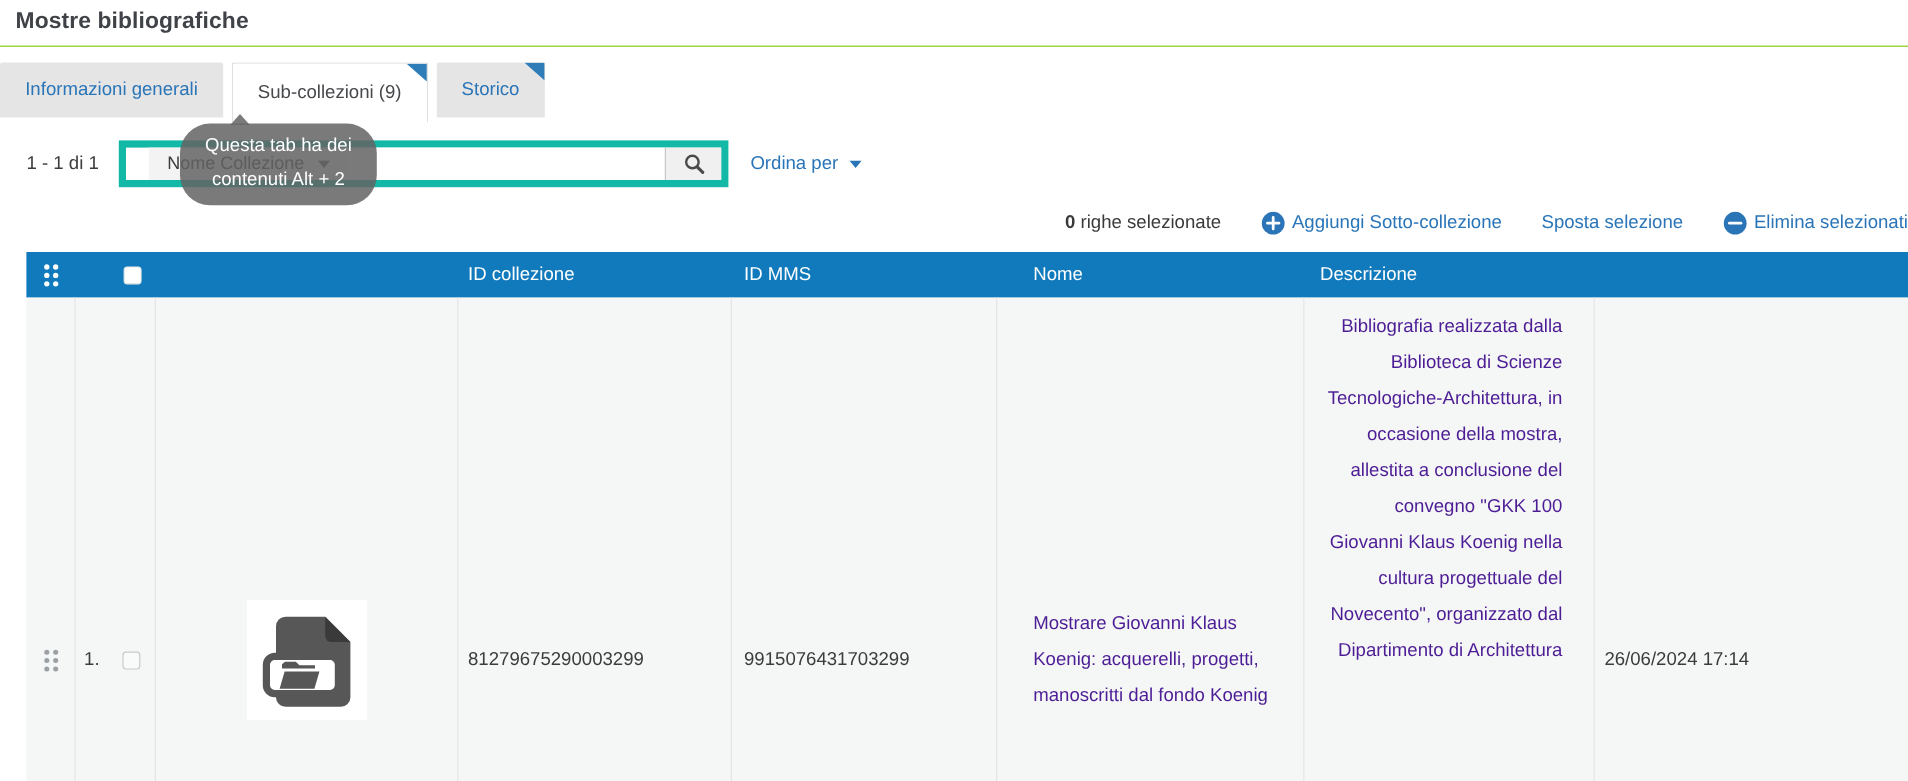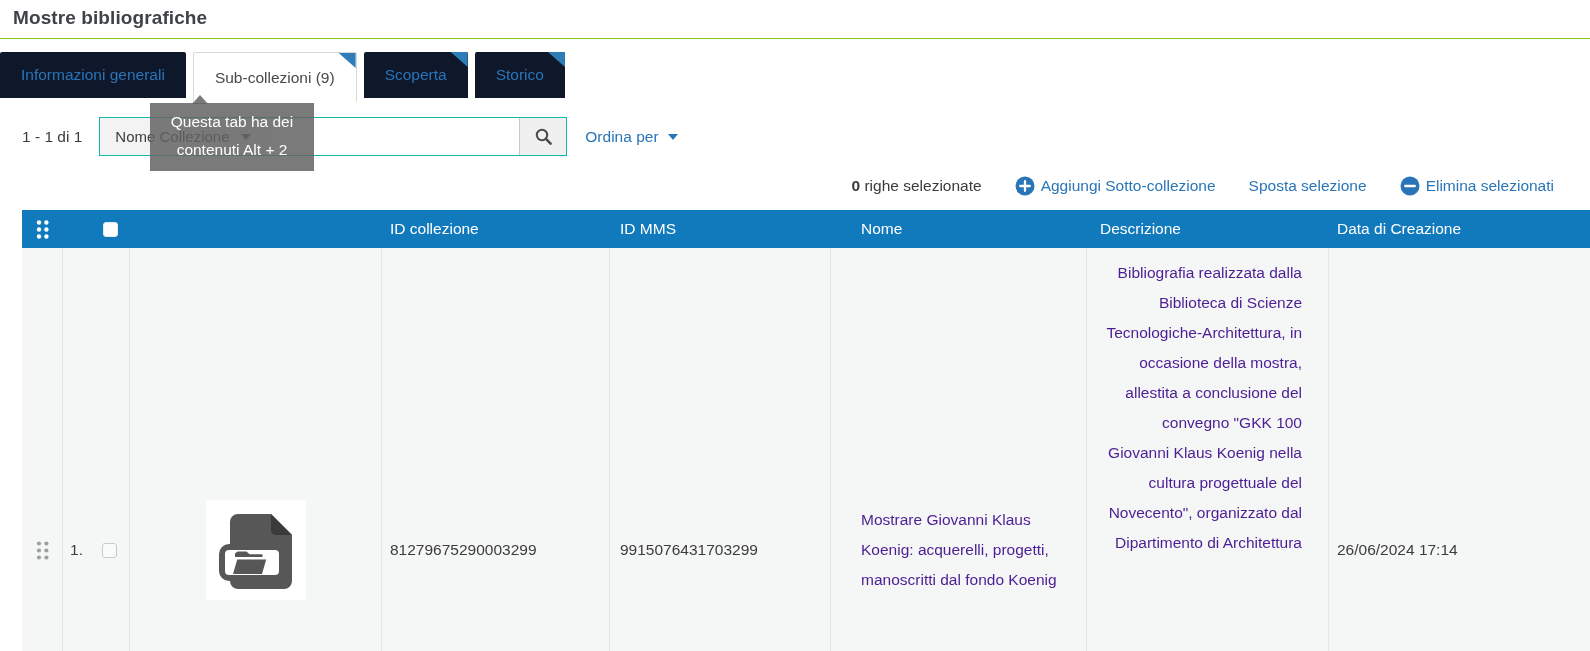--- a/index.html
+++ b/index.html
@@ -29,21 +29,21 @@
     gap: 7px;
     margin-top: 13px;
     height: 46px;
     align-items: stretch;
   }
   .tab {
     position: relative;
     display: flex;
     align-items: center;
     padding: 0 21px;
-    background: #0f172a;
+    background: #e5e5e5;
     color: #2a75b8;
     font-size: 15.5px;
     cursor: pointer;
     border-radius: 2px 2px 0 0;
   }
   .tab.active {
     background: #ffffff;
     border: 1px solid #d9d9d9;
     border-bottom: none;
     color: #46484b;
@@ -62,20 +62,21 @@
     position: absolute;
     left: 150px; top: 103px;
     width: 164px;
     padding: 5px 8px 7px 8px;
     background: rgba(99,99,99,0.85);
     color: #ffffff;
     font-size: 15.5px;
     line-height: 28px;
     text-align: center;
     z-index: 20;
+    border-radius: 25px;
   }
   .tooltip-arrow {
     position: absolute;
     left: 192px; top: 95px;
     width: 0; height: 0;
     border-left: 8px solid transparent;
     border-right: 8px solid transparent;
     border-bottom: 9px solid rgba(99,99,99,0.85);
     z-index: 21;
   }
@@ -83,24 +84,25 @@
   
   .search-row {
     display: flex;
     align-items: center;
     margin: 19px 0 0 22px;
     height: 39px;
   }
   .result-count { font-size: 15.5px; color: #3c3c3c; margin-right: 17px; white-space: nowrap; }
   .search-widget {
     display: flex;
-    width: 468px;
+    width: 508px;
     height: 39px;
-    border: 1px solid #14b8a6;
+    border: 6px solid #14b8a6;
     background: #ffffff;
+    padding-left: 19px;
   }
   .search-index {
     display: flex;
     align-items: center;
     gap: 11px;
     padding: 0 15px;
     background: #f3f3f3;
     color: #3c3c3c;
     font-size: 15px;
     white-space: nowrap;
@@ -142,21 +144,20 @@
     white-space: nowrap;
   }
 
   
   .actions-row {
     display: flex;
     justify-content: flex-end;
     align-items: center;
     gap: 33px;
     margin-top: 20px;
-    padding-right: 36px;
     font-size: 15.5px;
   }
   .selected-info { color: #3a3a3a; }
   .selected-info b { font-weight: bold; }
   .action-link {
     display: flex;
     align-items: center;
     gap: 6px;
     color: #2a75b8;
     cursor: pointer;
@@ -224,24 +225,20 @@
 <div class="page-header">
   <div class="page-title">Mostre bibliografiche</div>
 </div>
 
 <div class="tab-bar">
   <div class="tab">
     <span>Informazioni generali</span>
   </div>
   <div class="tab active">
     <span>Sub-collezioni (9)</span>
-    <span class="tab-badge"></span>
-  </div>
-  <div class="tab">
-    <span>Scoperta</span>
     <span class="tab-badge"></span>
   </div>
   <div class="tab">
     <span>Storico</span>
     <span class="tab-badge"></span>
   </div>
 </div>
 
 <div class="tooltip-arrow"></div>
 <div class="tooltip">Questa tab ha dei contenuti Alt + 2</div>
@@ -305,21 +302,20 @@
     </div>
     <div class="th"></div>
     <div class="icon-center">
       <div class="checkbox header"></div>
     </div>
     <div class="th"></div>
     <div class="th c-idcol">ID collezione</div>
     <div class="th c-idmms">ID MMS</div>
     <div class="th c-nome">Nome</div>
     <div class="th c-desc">Descrizione</div>
-    <div class="th c-data">Data di Creazione</div>
   </div>
 
   <div class="tgrid trow">
     <div class="td c-handle bordered drag-handle">
       <svg width="17" height="23" viewBox="0 0 17 23">
         <circle cx="5" cy="4.5" r="2.1" fill="#9aa0a4"></circle>
           <circle cx="12.4" cy="4.5" r="2.1" fill="#9aa0a4"></circle>
         <circle cx="5" cy="11.5" r="2.1" fill="#9aa0a4"></circle>
           <circle cx="12.4" cy="11.5" r="2.1" fill="#9aa0a4"></circle>
         <circle cx="5" cy="18.5" r="2.1" fill="#9aa0a4"></circle>

